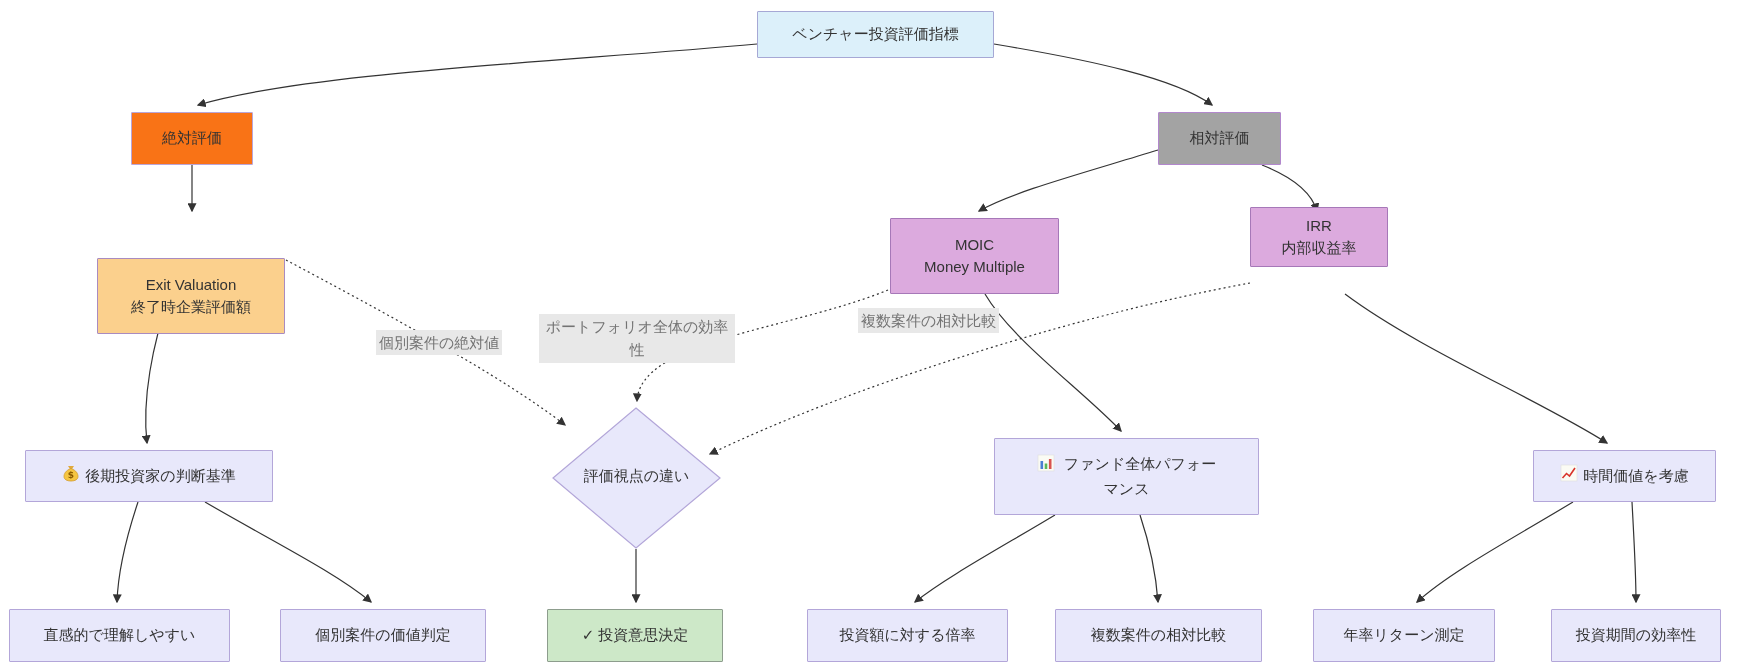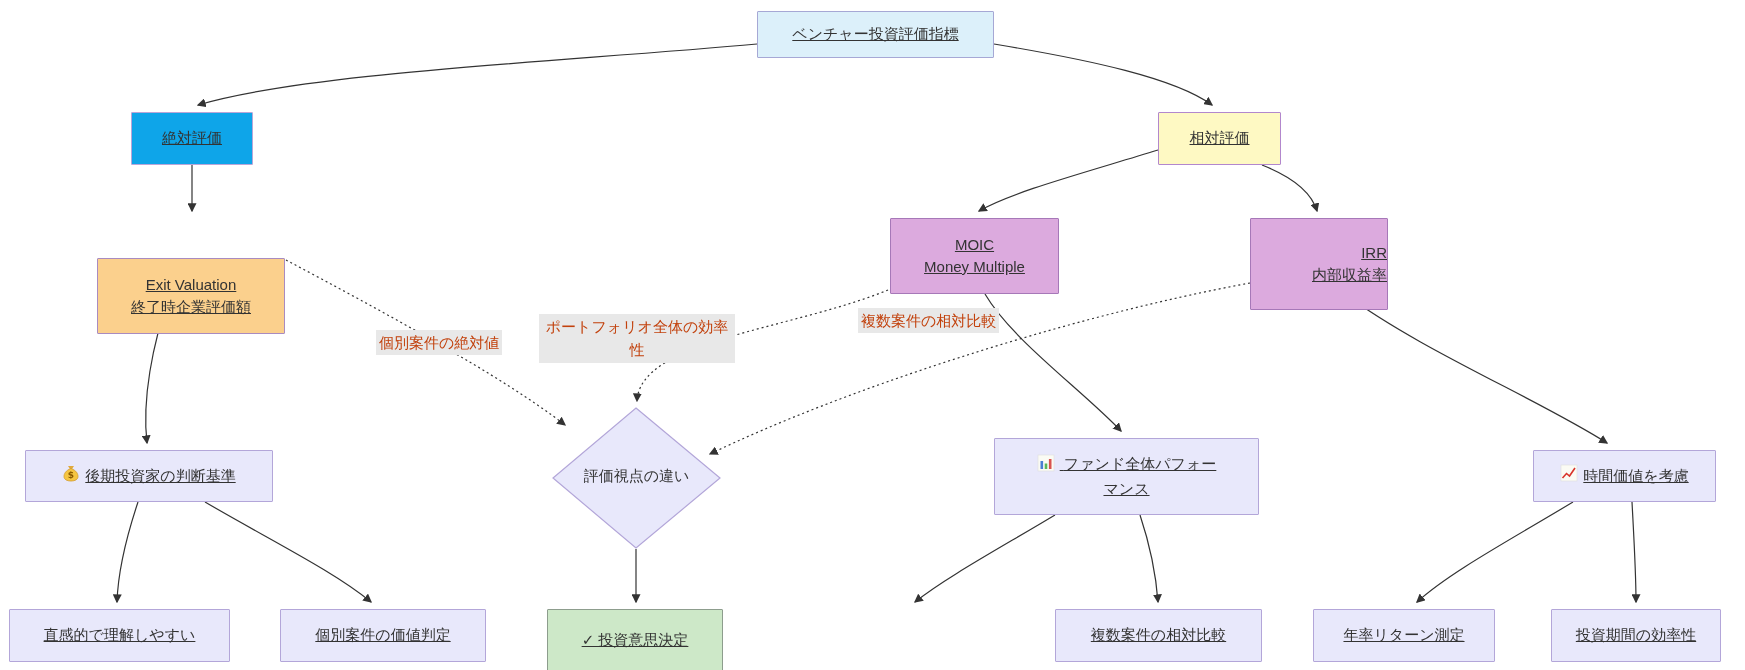--- a/index.html
+++ b/index.html
@@ -3,31 +3,31 @@
 <meta charset="utf-8">
 <style>
   html,body{margin:0;padding:0;background:#ffffff;}
   #canvas{position:relative;width:1745px;height:670px;background:#ffffff;overflow:hidden;
           font-family:"Liberation Sans","DejaVu Sans",sans-serif;color:#333;}
   #edges{position:absolute;left:0;top:0;width:1745px;height:670px;}
   .edge{fill:none;stroke:#333333;stroke-width:1.2px;}
   .edge.dotted{stroke-dasharray:2 3;}
   .diamond-shape{fill:#e8e8fb;stroke:#b3a6d9;stroke-width:1.2px;}
   .node{position:absolute;display:flex;flex-direction:column;align-items:center;justify-content:center;
-        text-align:center;font-size:15px;line-height:1.5;color:#333;border:1px solid;border-radius:1px;box-sizing:border-box;text-decoration:underline;}
+        text-align:center;font-size:15px;line-height:1.5;color:#333;border:1px solid;border-radius:1px;box-sizing:border-box;}
   .node .row{display:block;max-width:100%;}
   .root-n{background:#dcf0fa;border-color:#a6a8d5;}
-  .absolute-n{background:#0ea5e9;border-color:#b9a5d8;}
-  .relative-n{background:#fef9c3;border-color:#b287cd;}
+  .absolute-n{background:#f97316;border-color:#b9a5d8;}
+  .relative-n{background:#a3a3a3;border-color:#b287cd;}
   .exit-n{background:#fbd08d;border-color:#a98bc0;}
   .metric-n{background:#dcaade;border-color:#a678b8;}
   .lavender-n{background:#e8e8fb;border-color:#b3a6d9;}
   .green-n{background:#cde8c8;border-color:#8d9d8d;}
   .diamond-label{position:absolute;text-align:center;font-size:15px;color:#333;background:transparent;border:none;}
-  .edge-label{position:absolute;background:#e8e8e8;color:#c2410c;font-size:15px;line-height:1.55;
+  .edge-label{position:absolute;background:#e8e8e8;color:#737373;font-size:15px;line-height:1.55;
               padding:1px 3px;text-align:center;box-sizing:border-box;}
   .icon{display:inline-block;vertical-align:-3px;margin-right:5px;}
   .wrap-190{max-width:180px;display:inline;}
 </style>
 </head>
 <body>
 
 <div id="canvas">
 
   <svg id="edges" viewBox="0 0 1745 670">
@@ -76,21 +76,21 @@
   <div class="node exit-n" style="left:97px;top:218px;width:188px;height:76px;margin-top:40px;">
     <span class="row">Exit Valuation</span>
     <span class="row">終了時企業評価額</span>
   </div>
 
   <div class="node metric-n" style="left:890px;top:218px;width:169px;height:76px;">
     <span class="row">MOIC</span>
     <span class="row">Money Multiple</span>
   </div>
 
-  <div class="node metric-n" style="left:1250px;top:218px;width:138px;height:92px;align-items:flex-end;">
+  <div class="node metric-n" style="left:1250px;top:207px;width:138px;height:60px;">
     <span class="row">IRR</span>
     <span class="row">内部収益率</span>
   </div>
 
   <div class="diamond-label" style="left:553px;top:467px;width:167px;">評価視点の違い</div>
 
   <div class="node lavender-n" style="left:25px;top:450px;width:248px;height:52px;flex-direction:row;">
     <span class="icon">
       <svg width="18" height="18" viewBox="0 0 18 18">
           <path d="M6 2 L12 2 L10 5 L8 5 Z" fill="#e0a93e"></path>
@@ -126,24 +126,27 @@
   </div>
 
   <div class="node lavender-n" style="left:280px;top:609px;width:206px;height:53px;">
     <span class="row">個別案件の価値判定</span>
   </div>
 
   <div class="node lavender-n" style="left:9px;top:609px;width:221px;height:53px;">
     <span class="row">直感的で理解しやすい</span>
   </div>
 
-  <div class="node green-n" style="left:547px;top:609px;width:176px;height:62px;">
+  <div class="node green-n" style="left:547px;top:609px;width:176px;height:53px;">
     <span class="row">✓ 投資意思決定</span>
   </div>
 
+  <div class="node lavender-n" style="left:807px;top:609px;width:201px;height:53px;">
+    <span class="row">投資額に対する倍率</span>
+  </div>
 
   <div class="node lavender-n" style="left:1055px;top:609px;width:207px;height:53px;">
     <span class="row">複数案件の相対比較</span>
   </div>
 
   <div class="node lavender-n" style="left:1313px;top:609px;width:182px;height:53px;">
     <span class="row">年率リターン測定</span>
   </div>
 
   <div class="node lavender-n" style="left:1551px;top:609px;width:170px;height:53px;">

